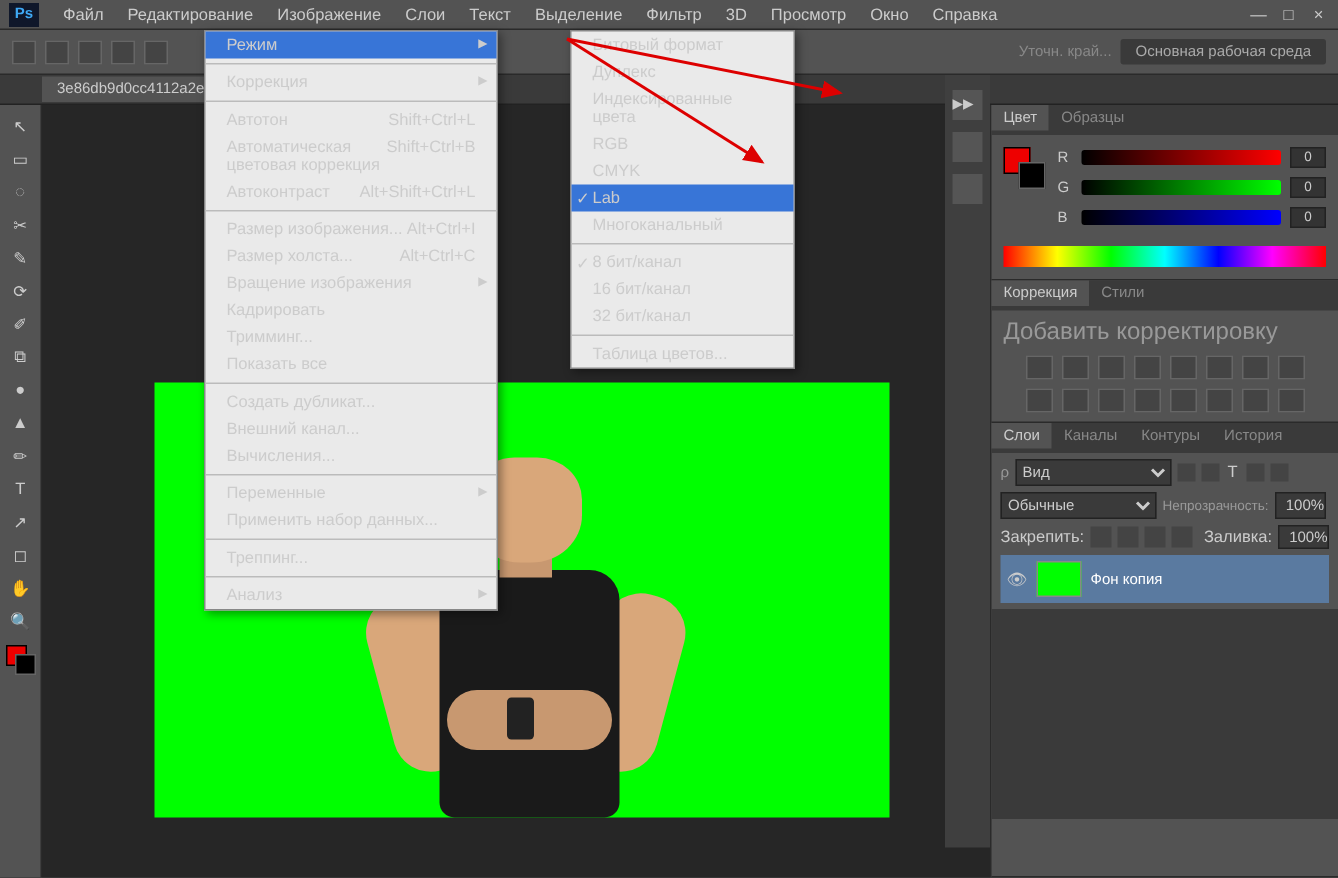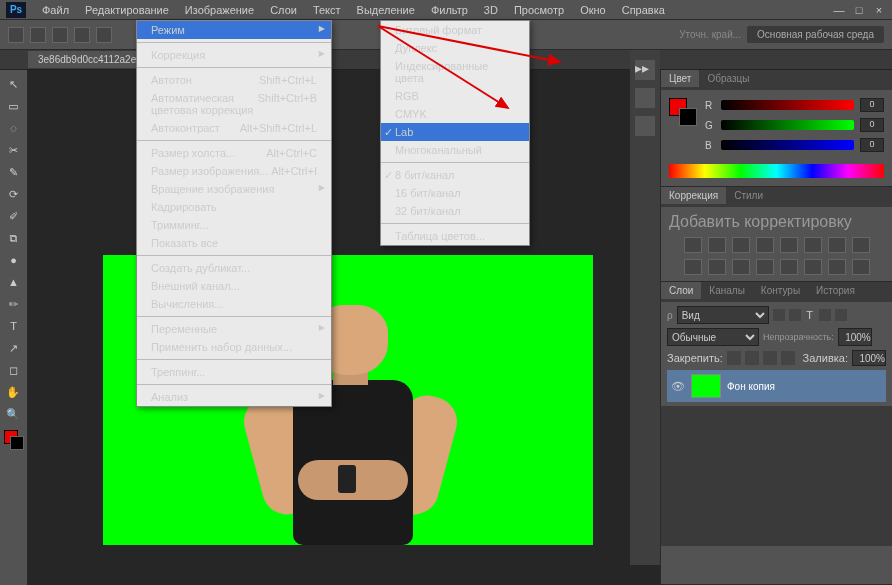--- a/index.html
+++ b/index.html
@@ -51,21 +51,21 @@
 .slider.b{background:linear-gradient(90deg,#000,#00f)}
 .sval{width:24px;height:14px;background:#333;border:1px solid #222;font-size:9px;text-align:center}
 .spectrum{height:14px;margin:4px 8px 8px;background:linear-gradient(90deg,red,yellow,lime,cyan,blue,magenta,red)}
 .adj-body{padding:6px 8px}
 .adj-title{font-size:16px;color:#999;margin-bottom:6px}
 .adj-icons{display:flex;flex-wrap:wrap;gap:6px;justify-content:center}
 .adj-icons span{width:18px;height:16px;background:#444;border:1px solid #666}
 .layers-body{padding:4px 6px}
 .layer-ctrl{display:flex;align-items:center;gap:4px;margin-bottom:4px}
 .layer-ctrl select,.layer-ctrl input{background:#3a3a3a;border:1px solid #222;color:#ccc;font-size:10px;height:18px}
-.layer-ctrl .blend{width:92px}
+.layer-ctrl .blend{width:104px}
 .layer-ctrl .lbl{font-size:9px;color:#999}
 .layer-ctrl .pct{width:34px;text-align:right}
 .lock-row{display:flex;align-items:center;gap:4px;font-size:9px;color:#999;margin-bottom:4px}
 .lock-row span.ic{width:14px;height:14px;background:#444}
 .layer-item{display:flex;align-items:center;gap:6px;padding:4px;background:#5a7aa0}
 .eye{width:14px;height:14px;display:flex;align-items:center;justify-content:center}
 .thumb{width:30px;height:24px;background:#00ff00;border:1px solid #888}
 .layer-name{font-size:10px;color:#fff}
 .layers-rest{height:140px;background:#3a3a3a}
 .dropdown{position:absolute;background:#eaeaea;border:1px solid #888;box-shadow:2px 2px 6px rgba(0,0,0,.4);z-index:100}
@@ -283,26 +283,26 @@
     <div class="dd-item disabled">
       <span>Автоматическая цветовая коррекция</span>
       <span>Shift+Ctrl+B</span>
     </div>
     <div class="dd-item">
       <span>Автоконтраст</span>
       <span>Alt+Shift+Ctrl+L</span>
     </div>
     <div class="dd-sep"></div>
     <div class="dd-item">
+      <span>Размер изображения...</span>
+      <span>Alt+Ctrl+I</span>
+    </div>
+    <div class="dd-item">
       <span>Размер холста...</span>
       <span>Alt+Ctrl+C</span>
-    </div>
-    <div class="dd-item">
-      <span>Размер изображения...</span>
-      <span>Alt+Ctrl+I</span>
     </div>
     <div class="dd-item">
       <span>Вращение изображения</span>
       <span class="arrow" style="font-size: 8px;">▶</span>
     </div>
     <div class="dd-item disabled">
       <span>Кадрировать</span>
     </div>
     <div class="dd-item">
       <span>Тримминг...</span>

